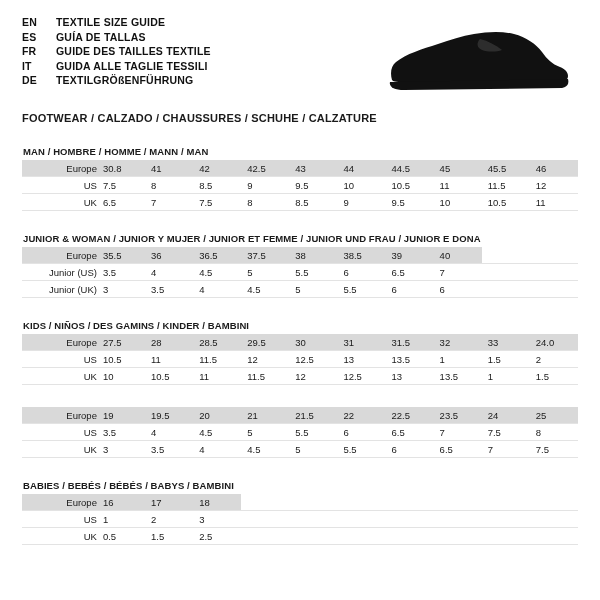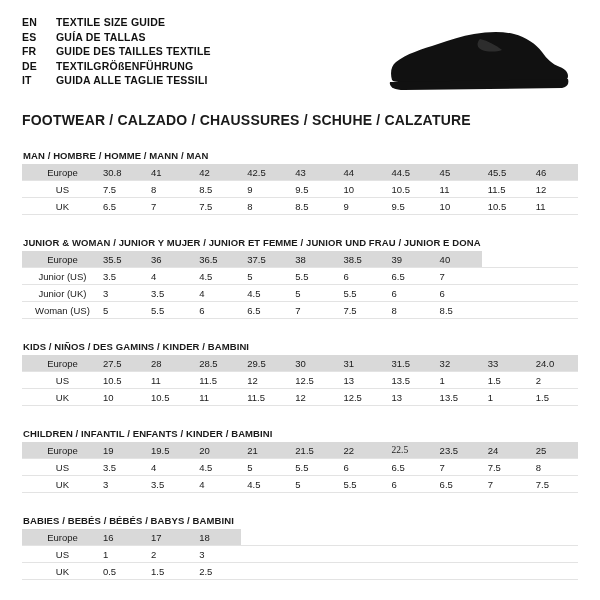--- a/index.html
+++ b/index.html
@@ -46,21 +46,21 @@
   }
   .lang-title {
     color: #111;
   }
   .shoe-art {
     margin-right: 8px;
     margin-top: 14px;
   }
 
   .section-title {
-    font-size: 14px;
+    font-size: 11px;
     font-weight: bold;
     margin: 16px 0 0 0;
     letter-spacing: 0.2px;
   }
 
   
   .group {
     margin-top: 22px;
   }
   .group-label {
@@ -79,21 +79,21 @@
     height: 16px;
     padding: 0 0 0 6px;
     border-bottom: 1px solid #e3e3e3;
     color: #1a1a1a;
     white-space: nowrap;
   }
   table.sizes tr.shaded td {
     background: #d9d9d9;
   }
   table.sizes td.rowhead {
-    text-align: center;
+    text-align: right;
   }
 </style>
 </head>
 <body>
 
 <div class="page">
 
   <div class="header">
     <table class="lang-table">
       <tbody>
@@ -103,26 +103,26 @@
         </tr>
         <tr>
           <td class="lang-code">ES</td>
           <td class="lang-title">GUÍA DE TALLAS</td>
         </tr>
         <tr>
           <td class="lang-code">FR</td>
           <td class="lang-title">GUIDE DES TAILLES TEXTILE</td>
         </tr>
         <tr>
+          <td class="lang-code">IT</td>
+          <td class="lang-title">GUIDA ALLE TAGLIE TESSILI</td>
+        </tr>
+        <tr>
           <td class="lang-code">DE</td>
           <td class="lang-title">TEXTILGRÖßENFÜHRUNG</td>
-        </tr>
-        <tr>
-          <td class="lang-code">IT</td>
-          <td class="lang-title">GUIDA ALLE TAGLIE TESSILI</td>
         </tr>
       </tbody>
     </table>
 
     <div class="shoe-art">
       <svg width="186" height="62" viewBox="0 0 186 62" xmlns="http://www.w3.org/2000/svg">
         <path fill="#111111" d="M8,50 C6,43 7,36 12,32 C22,24 38,19 54,14 C66,10 78,6 90,4 C104,1.5 118,1 130,4 C142,7 152,14 158,22 C163,29 168,34 176,37 C181,39 184,42 184,46 C184,50 180,52 172,52 L22,52 C14,52 10,52 8,50 Z"></path>
         <path fill="#111111" d="M6,52 L184,49 C185,53 184,57 178,58 L20,60 C10,60 5,57 6,52 Z"></path>
         <path fill="#ffffff" d="M96,9 C104,11 112,15 118,20 C112,22 104,22 98,20 C93,18 92,13 96,9 Z" opacity="0.12"></path>
       </svg>
@@ -214,33 +214,20 @@
               <td style="width: 8.6%;">3.5</td>
               <td style="width: 8.6%;">4</td>
               <td style="width: 8.6%;">4.5</td>
               <td style="width: 8.6%;">5</td>
               <td style="width: 8.6%;">5.5</td>
               <td style="width: 8.6%;">6</td>
               <td style="width: 8.6%;">6</td>
               <td style="width: 8.6%;"></td>
               <td style="width: 8.6%;"></td>
             </tr>
-            <tr>
-              <td class="rowhead" style="width: 14%;">Woman (US)</td>
-              <td style="width: 8.6%;">5</td>
-              <td style="width: 8.6%;">5.5</td>
-              <td style="width: 8.6%;">6</td>
-              <td style="width: 8.6%;">6.5</td>
-              <td style="width: 8.6%;">7</td>
-              <td style="width: 8.6%;">7.5</td>
-              <td style="width: 8.6%;">8</td>
-              <td style="width: 8.6%;">8.5</td>
-              <td style="width: 8.6%;"></td>
-              <td style="width: 8.6%;"></td>
-            </tr>
           </tbody>
         </table>
       </div>
       <div class="group">
         <div class="group-label">KIDS / NIÑOS / DES GAMINS / KINDER / BAMBINI</div>
         <table class="sizes">
           <tbody>
             <tr class="shaded">
               <td class="rowhead" style="width: 14%;">Europe</td>
               <td style="width: 8.6%;">27.5</td>
@@ -277,32 +264,31 @@
               <td style="width: 8.6%;">12.5</td>
               <td style="width: 8.6%;">13</td>
               <td style="width: 8.6%;">13.5</td>
               <td style="width: 8.6%;">1</td>
               <td style="width: 8.6%;">1.5</td>
             </tr>
           </tbody>
         </table>
       </div>
       <div class="group">
-        <div class="group-label">CHILDREN / INFANTIL / ENFANTS / KINDER / BAMBINI</div>
         <table class="sizes">
           <tbody>
             <tr class="shaded">
               <td class="rowhead" style="width: 14%;">Europe</td>
               <td style="width: 8.6%;">19</td>
               <td style="width: 8.6%;">19.5</td>
               <td style="width: 8.6%;">20</td>
               <td style="width: 8.6%;">21</td>
               <td style="width: 8.6%;">21.5</td>
               <td style="width: 8.6%;">22</td>
-              <td style="width: 8.6%; font-family: Liberation Serif, serif;">22.5</td>
+              <td style="width: 8.6%;">22.5</td>
               <td style="width: 8.6%;">23.5</td>
               <td style="width: 8.6%;">24</td>
               <td style="width: 8.6%;">25</td>
             </tr>
             <tr>
               <td class="rowhead" style="width: 14%;">US</td>
               <td style="width: 8.6%;">3.5</td>
               <td style="width: 8.6%;">4</td>
               <td style="width: 8.6%;">4.5</td>
               <td style="width: 8.6%;">5</td>

